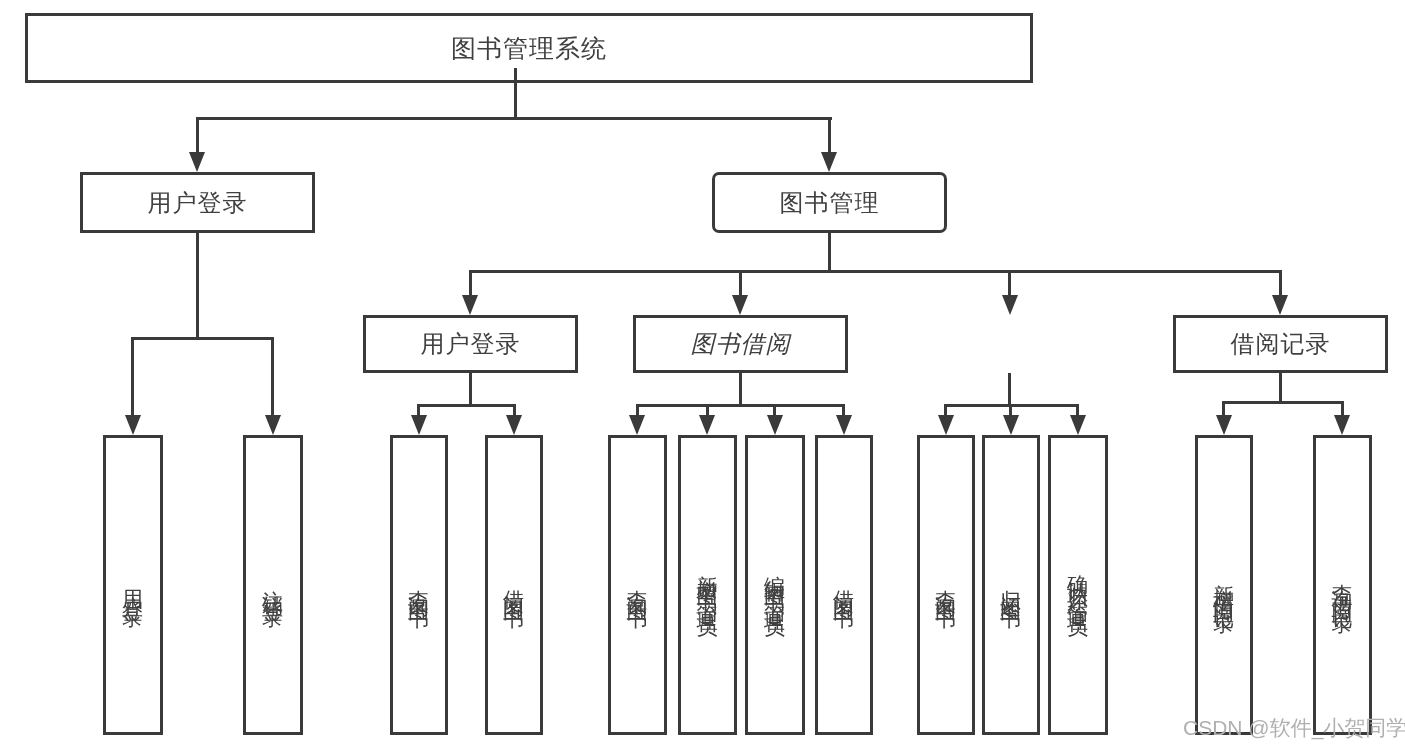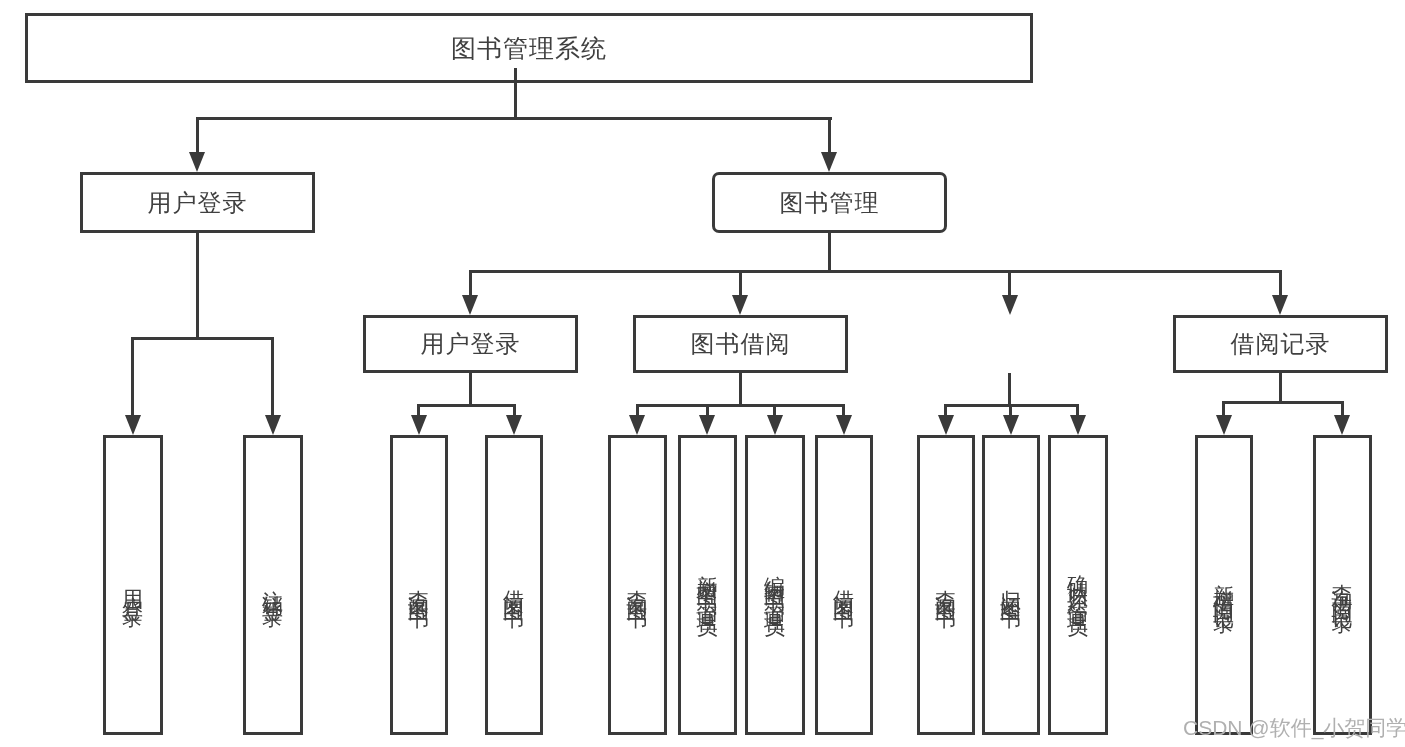--- a/index.html
+++ b/index.html
@@ -92,21 +92,21 @@
   <div class="vl" style="left:469px;top:270px;height:26px;"></div>
   <div class="arr" style="left:462px;top:295px;"></div>
   <div class="vl" style="left:739px;top:270px;height:26px;"></div>
   <div class="arr" style="left:732px;top:295px;"></div>
   <div class="vl" style="left:1008px;top:270px;height:26px;"></div>
   <div class="arr" style="left:1002px;top:295px;"></div>
   <div class="vl" style="left:1279px;top:270px;height:26px;"></div>
   <div class="arr" style="left:1272px;top:295px;"></div>
 
   <div class="box hbox" style="left:363px;top:315px;width:215px;height:58px;">用户登录</div>
-  <div class="box hbox" style="left:633px;top:315px;width:215px;height:58px;">图书借阅</div>
+  <div class="box hbox" style="left:633px;top:315px;width:215px;height:58px;font-style:italic;">图书借阅</div>
   <div class="box hbox" style="left:1173px;top:315px;width:215px;height:58px;text-align:right;">借阅记录</div>
 
   <div class="vl" style="left:469px;top:373px;height:34px;"></div>
   <div class="hl" style="left:417px;top:404px;width:99px;"></div>
   <div class="vl" style="left:417px;top:404px;height:12px;"></div>
   <div class="arr" style="left:411px;top:415px;"></div>
   <div class="vl" style="left:513px;top:404px;height:12px;"></div>
   <div class="arr" style="left:506px;top:415px;"></div>
 
   <div class="vl" style="left:739px;top:373px;height:34px;"></div>

